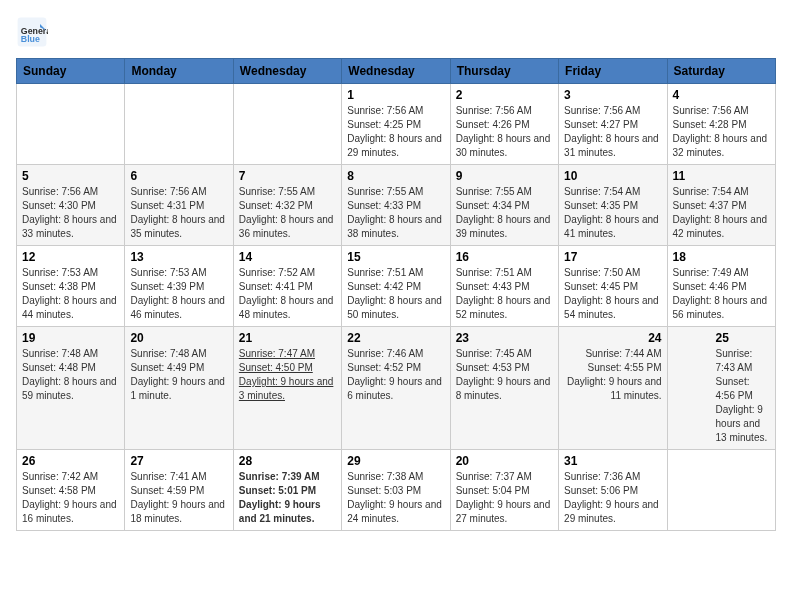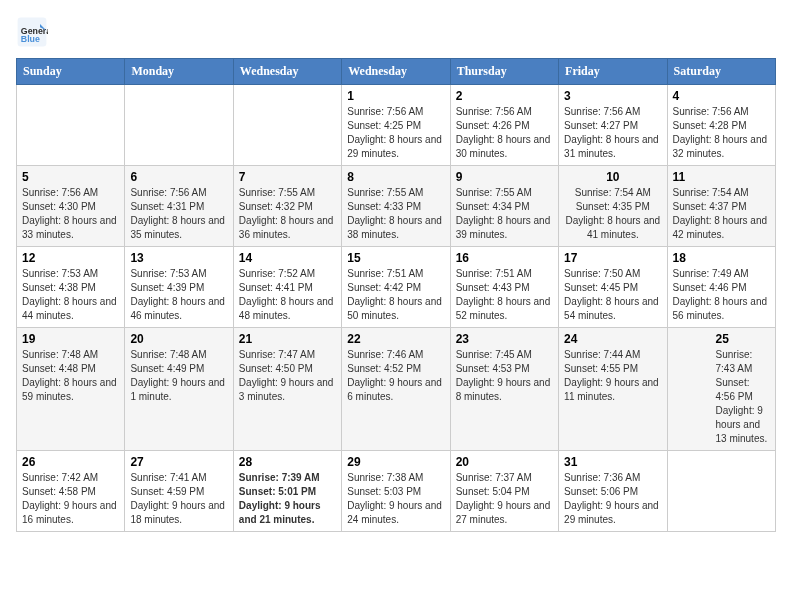--- a/index.html
+++ b/index.html
@@ -37,27 +37,26 @@
       font-size: 14px;
       color: #555;
     }
     .calendar {
       width: 100%;
       border-collapse: collapse;
       font-size: 10.5px;
     }
     .calendar th {
       background: #4a7fc1;
-      color: #ffffff;
+      color: #000000;
       text-align: left;
       padding: 5px 6px;
       font-size: 12px;
       font-weight: bold;
       border: 1px solid #3a6aa0;
-      font-family: Liberation Serif, serif;
     }
     .calendar td {
       border: 1px solid #ccc;
       vertical-align: top;
       padding: 4px 5px;
       width: 107px;
       min-height: 80px;
       background: #fff;
     }
     .calendar tr:nth-child(even) td {
@@ -167,21 +166,21 @@
           <div class="day-info" style="white-space: pre-line;">Sunrise: 7:55 AM
 Sunset: 4:33 PM
 Daylight: 8 hours and 38 minutes.</div>
         </td>
         <td style="background: rgb(245, 245, 245);">
           <span class="day-num">9</span>
           <div class="day-info" style="white-space: pre-line;">Sunrise: 7:55 AM
 Sunset: 4:34 PM
 Daylight: 8 hours and 39 minutes.</div>
         </td>
-        <td style="background: rgb(245, 245, 245); text-align: center;">
+        <td style="background: rgb(245, 245, 245);">
           <span class="day-num">10</span>
           <div class="day-info" style="white-space: pre-line;">Sunrise: 7:54 AM
 Sunset: 4:35 PM
 Daylight: 8 hours and 41 minutes.</div>
         </td>
         <td style="background: rgb(245, 245, 245);">
           <span class="day-num">11</span>
           <div class="day-info" style="white-space: pre-line;">Sunrise: 7:54 AM
 Sunset: 4:37 PM
 Daylight: 8 hours and 42 minutes.</div>
@@ -239,37 +238,37 @@
 Daylight: 8 hours and 59 minutes.</div>
         </td>
         <td style="background: rgb(245, 245, 245);">
           <span class="day-num">20</span>
           <div class="day-info" style="white-space: pre-line;">Sunrise: 7:48 AM
 Sunset: 4:49 PM
 Daylight: 9 hours and 1 minute.</div>
         </td>
         <td style="background: rgb(245, 245, 245);">
           <span class="day-num">21</span>
-          <div class="day-info" style="white-space: pre-line;">Sunrise: 7:47 AM
+          <div class="day-info" style="white-space: pre-line; text-decoration: underline;">Sunrise: 7:47 AM
 Sunset: 4:50 PM
 Daylight: 9 hours and 3 minutes.</div>
         </td>
         <td style="background: rgb(245, 245, 245);">
           <span class="day-num">22</span>
           <div class="day-info" style="white-space: pre-line;">Sunrise: 7:46 AM
 Sunset: 4:52 PM
 Daylight: 9 hours and 6 minutes.</div>
         </td>
         <td style="background: rgb(245, 245, 245);">
           <span class="day-num">23</span>
           <div class="day-info" style="white-space: pre-line;">Sunrise: 7:45 AM
 Sunset: 4:53 PM
 Daylight: 9 hours and 8 minutes.</div>
         </td>
-        <td style="background: rgb(245, 245, 245);">
+        <td style="background: rgb(245, 245, 245); text-align: right;">
           <span class="day-num">24</span>
           <div class="day-info" style="white-space: pre-line;">Sunrise: 7:44 AM
 Sunset: 4:55 PM
 Daylight: 9 hours and 11 minutes.</div>
         </td>
         <td style="background: rgb(245, 245, 245); padding-left: 48px;">
           <span class="day-num">25</span>
           <div class="day-info" style="white-space: pre-line;">Sunrise: 7:43 AM
 Sunset: 4:56 PM
 Daylight: 9 hours and 13 minutes.</div>

